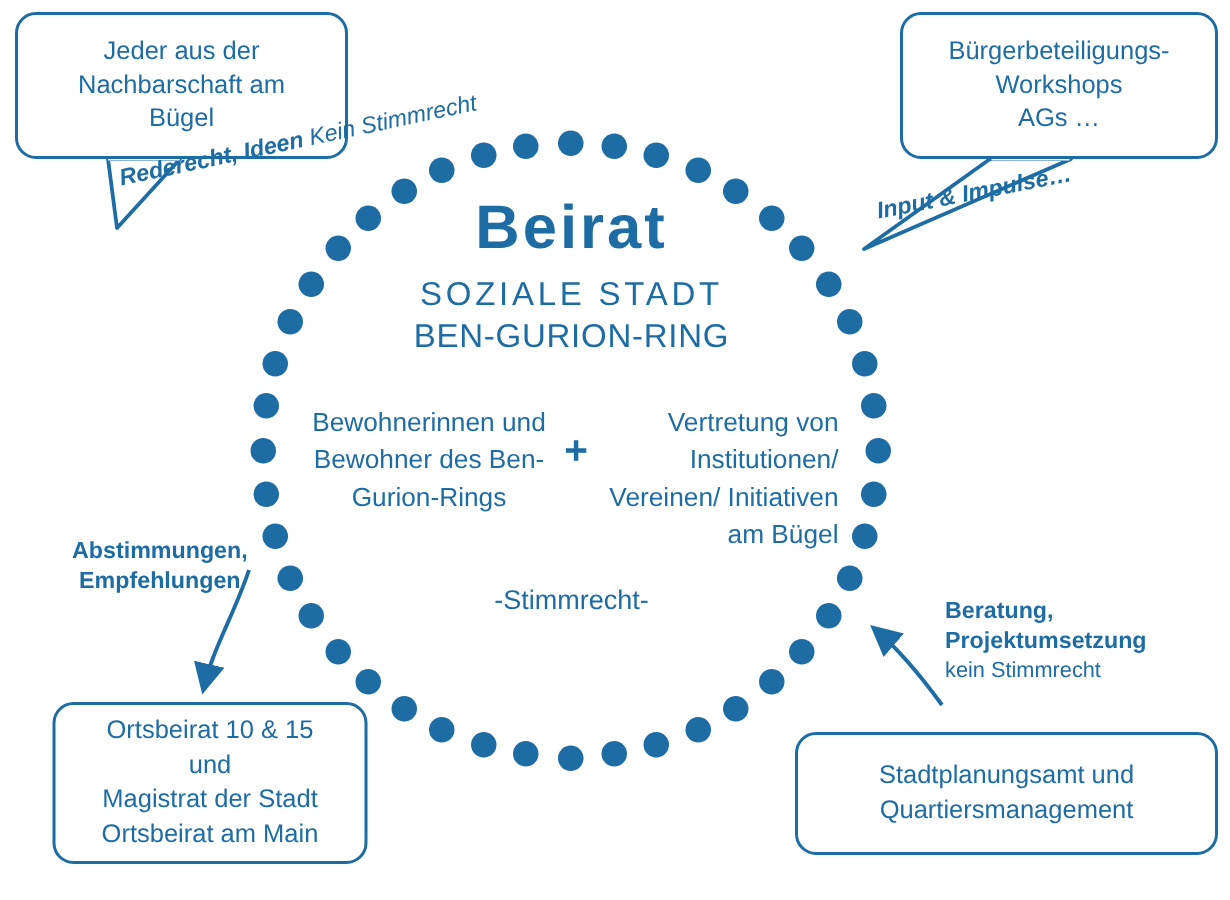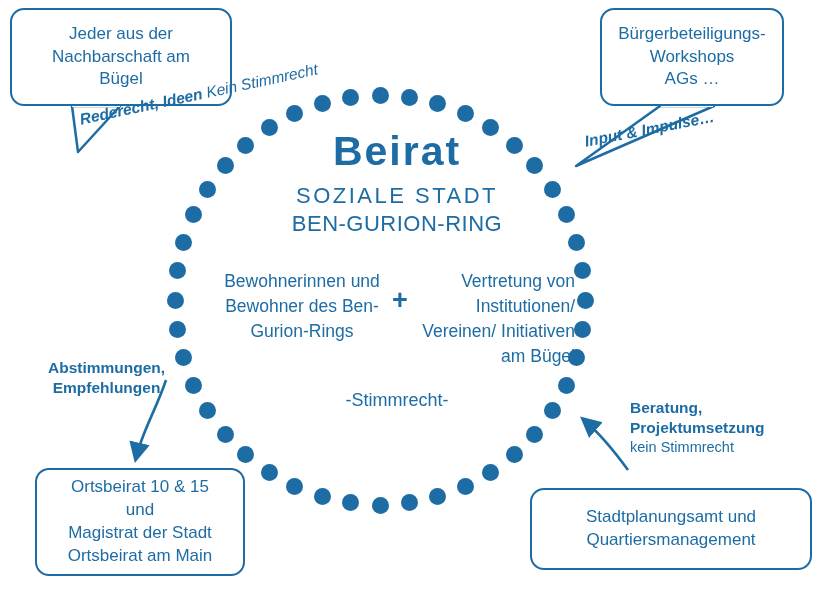--- a/index.html
+++ b/index.html
@@ -42,21 +42,21 @@
 
   #bubble-neighbourhood {
     left: 10px;
     top: 8px;
     width: 222px;
     height: 98px;
   }
   #bubble-workshops {
     left: 600px;
     top: 8px;
-    width: 184px;
+    width: 212px;
     height: 98px;
   }
   #box-ortsbeirat {
     left: 35px;
     top: 468px;
     width: 210px;
     height: 108px;
     font-size: 17px;
   }
   #box-stadtplanungsamt {
@@ -93,21 +93,21 @@
     height: 17px;
     border-radius: 50%;
     background: #1d6ca4;
     margin-left: -8.5px;
     margin-top: -8.5px;
   }
 
   
   #ring-content {
     position: absolute;
-    left: 212px;
+    left: 196px;
     top: 110px;
     width: 370px;
     height: 380px;
     z-index: 3;
     text-align: center;
   }
   #title-main {
     font-size: 41px;
     font-weight: bold;
     letter-spacing: 2px;

